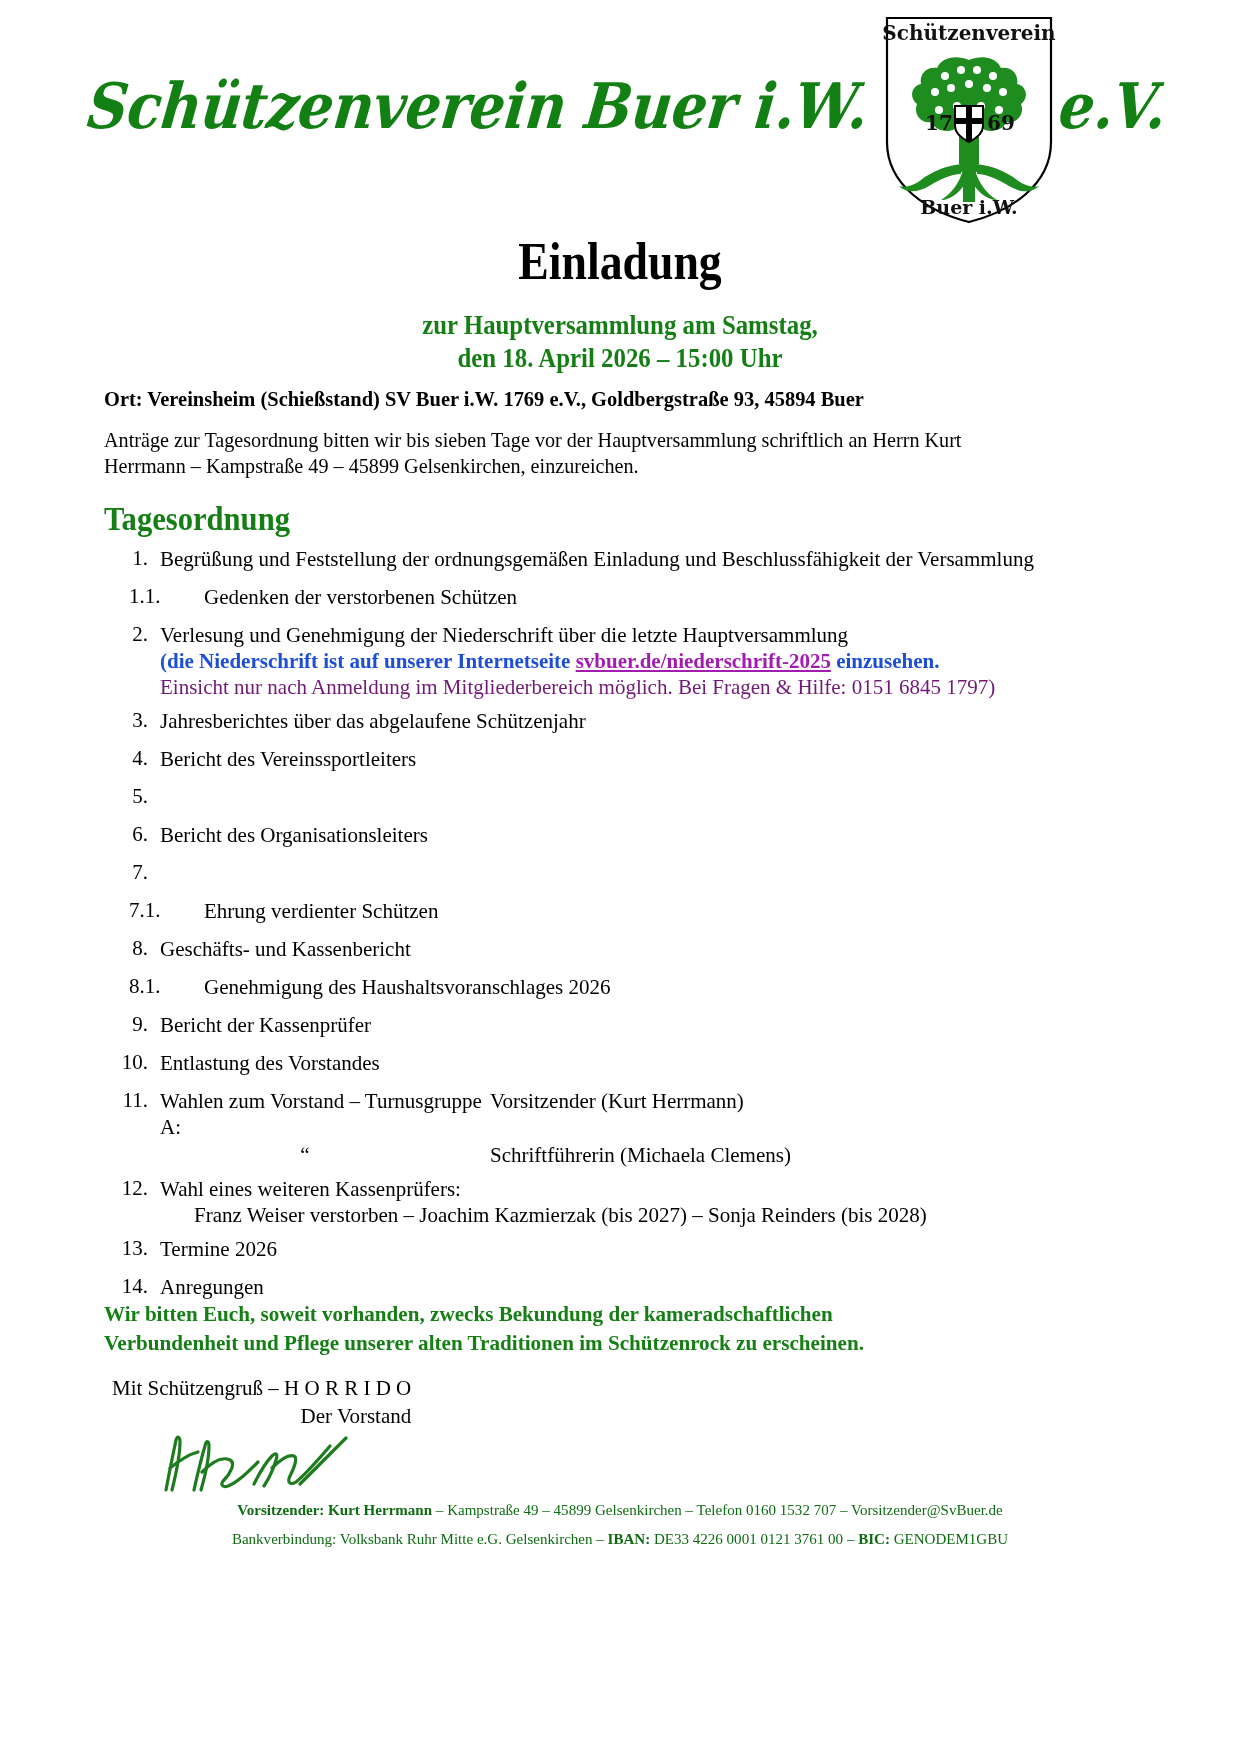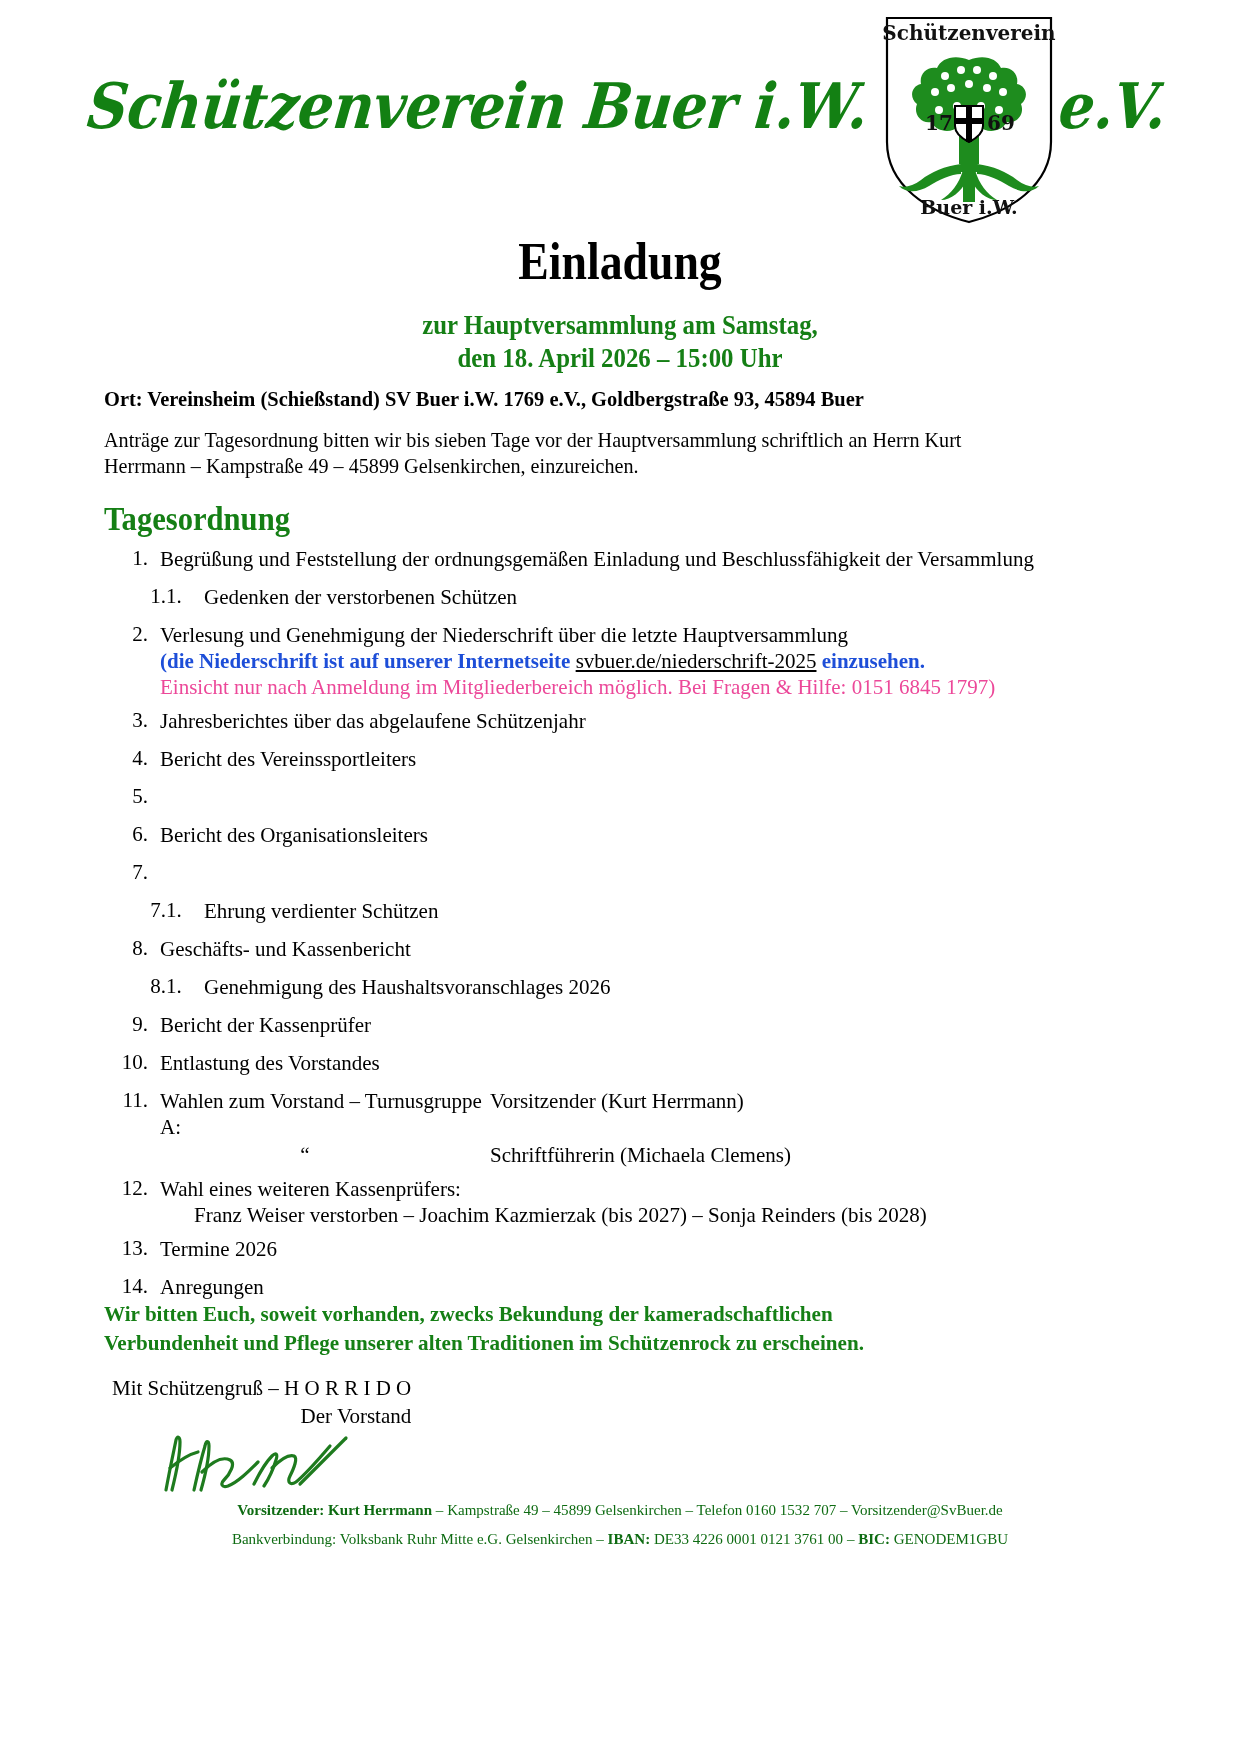--- a/index.html
+++ b/index.html
@@ -145,37 +145,37 @@
     margin-left: 56px;
     font-size: 21px;
     line-height: 1.24;
   }
   .ag-sub {
     position: relative;
     margin-bottom: 8px;
     min-height: 30px;
   }
   .ag-sub .ag-num {
-    left: 36px;
+    left: 25px;
     width: 52px;
-    text-align: center;
+    text-align: left;
   }
   .ag-sub .ag-body { margin-left: 100px; }
 
   .green-block {
     color: #1d4ed8;
     font-weight: bold;
   }
   .green-light {
-    color: #ec4899;
+    color: #701a75;
     font-weight: normal;
   }
   .weblink {
-    color: #000000;
-    font-weight: normal;
+    color: #a21caf;
+    font-weight: bold;
     text-decoration: underline;
   }
 
   .wahl-grid {
     display: block;
     position: relative;
   }
   .wahl-left {
     display: inline-block;
     width: 330px;

